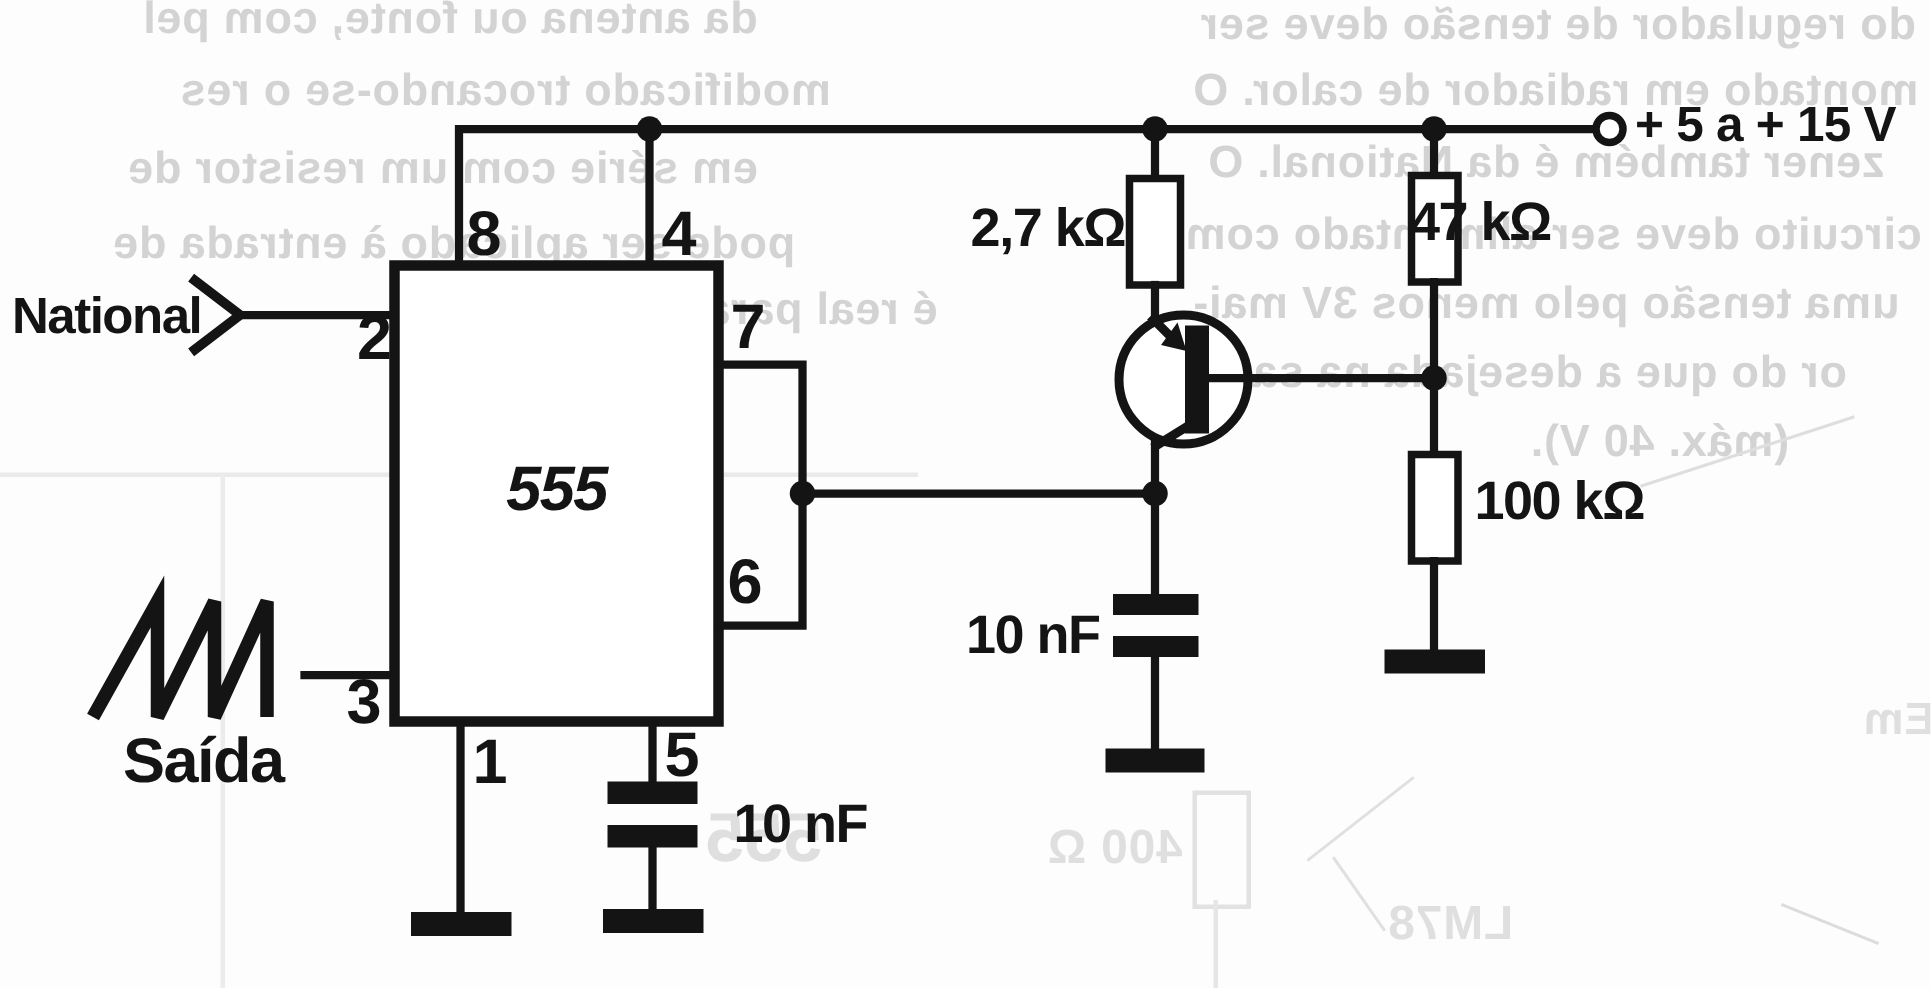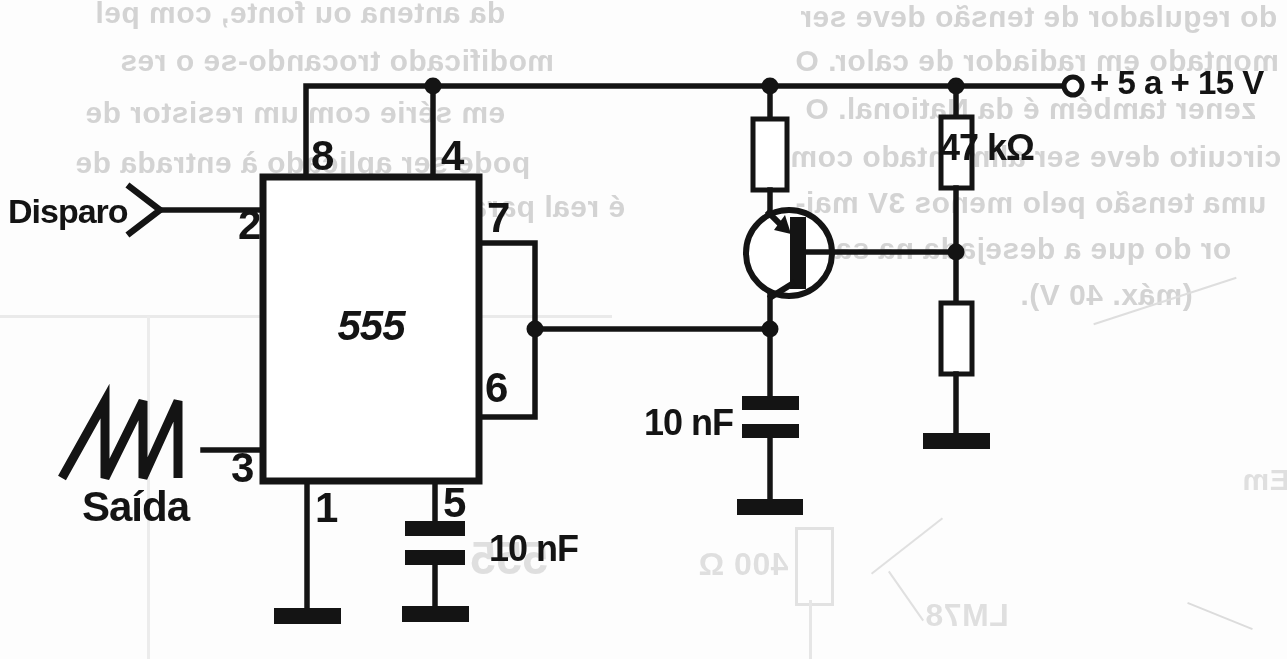--- a/index.html
+++ b/index.html
@@ -113,30 +113,32 @@
     <path class="wire" d="M956 188 L956 252"></path>
     <circle class="solid" cx="956" cy="252" r="8.5"></circle>
     <path class="wire" d="M956 252 L956 303"></path>
     <rect class="comp" x="941" y="303" width="31" height="71"></rect>
     <path class="wire" d="M956 374 L956 434"></path>
     <rect class="solid" x="923" y="433" width="67" height="16"></rect>
   </svg>
 
   <div class="lbl" style="left:1090px;top:64px;font-size:33px;letter-spacing:-0.5px;">+ 5 a + 15 V</div>
 
-  <div class="lbl" style="left:8px;top:192px;font-size:34px;letter-spacing:-1px;">Disparo</div>
+  <div class="lbl" style="left:8px;top:192px;font-size:34px;letter-spacing:-1px;">National</div>
 
   <div class="lbl" style="left:82px;top:483px;font-size:42px;letter-spacing:-1px;">Saída</div>
 
   <div class="lbl" style="left:263px;top:302px;width:216px;text-align:center;font-size:42px;font-style:italic;letter-spacing:-1px;">555</div>
 
 
+  <div class="lbl ra" style="left:600px;top:131px;width:150px;font-size:36px;letter-spacing:-1px;">2,7 kΩ</div>
 
   <div class="lbl" style="left:940px;top:127px;font-size:36px;letter-spacing:-1px;">47 kΩ</div>
 
+  <div class="lbl" style="left:983px;top:313px;font-size:36px;letter-spacing:-1px;">100 kΩ</div>
 
   <div class="lbl ra" style="left:590px;top:402px;width:143px;font-size:36px;letter-spacing:-1px;">10 nF</div>
 
   <div class="lbl" style="left:489px;top:528px;font-size:36px;letter-spacing:-1px;">10 nF</div>
 
   <div class="lbl pin" style="left:311px;top:132px;">8</div>
   <div class="lbl pin" style="left:441px;top:132px;">4</div>
   <div class="lbl pin" style="left:238px;top:201px;">2</div>
   <div class="lbl pin" style="left:487px;top:194px;">7</div>
   <div class="lbl pin" style="left:485px;top:364px;">6</div>

